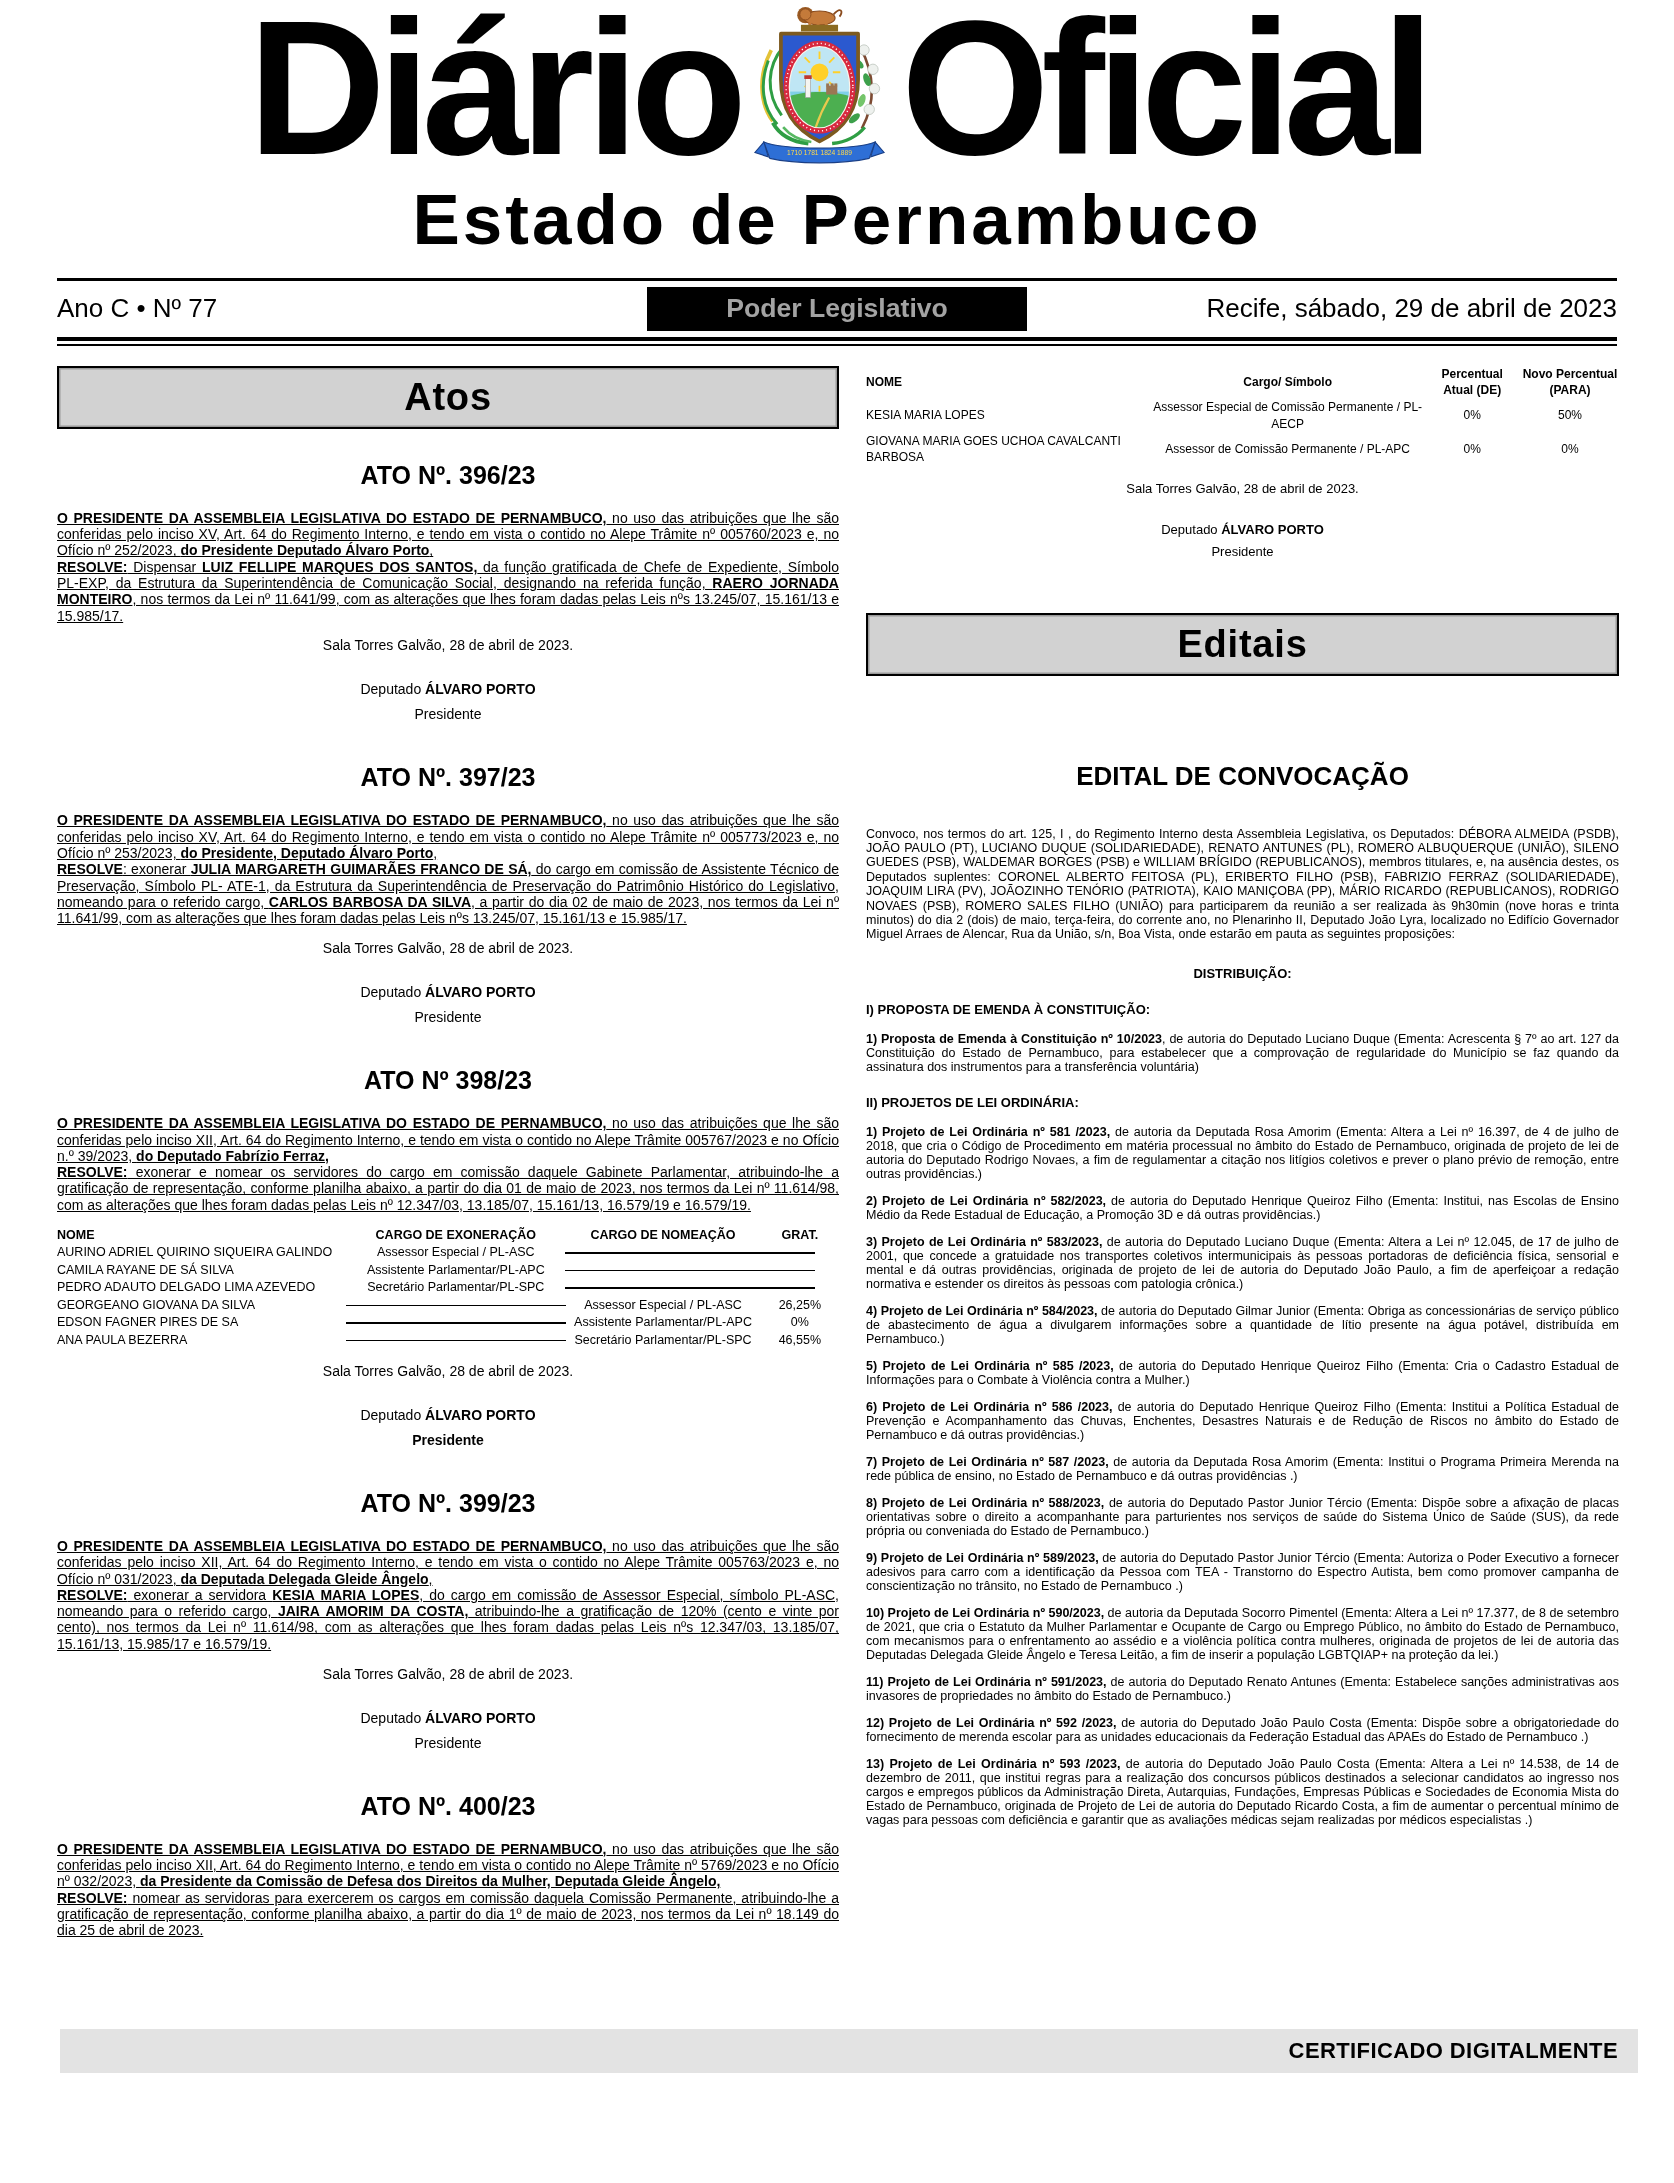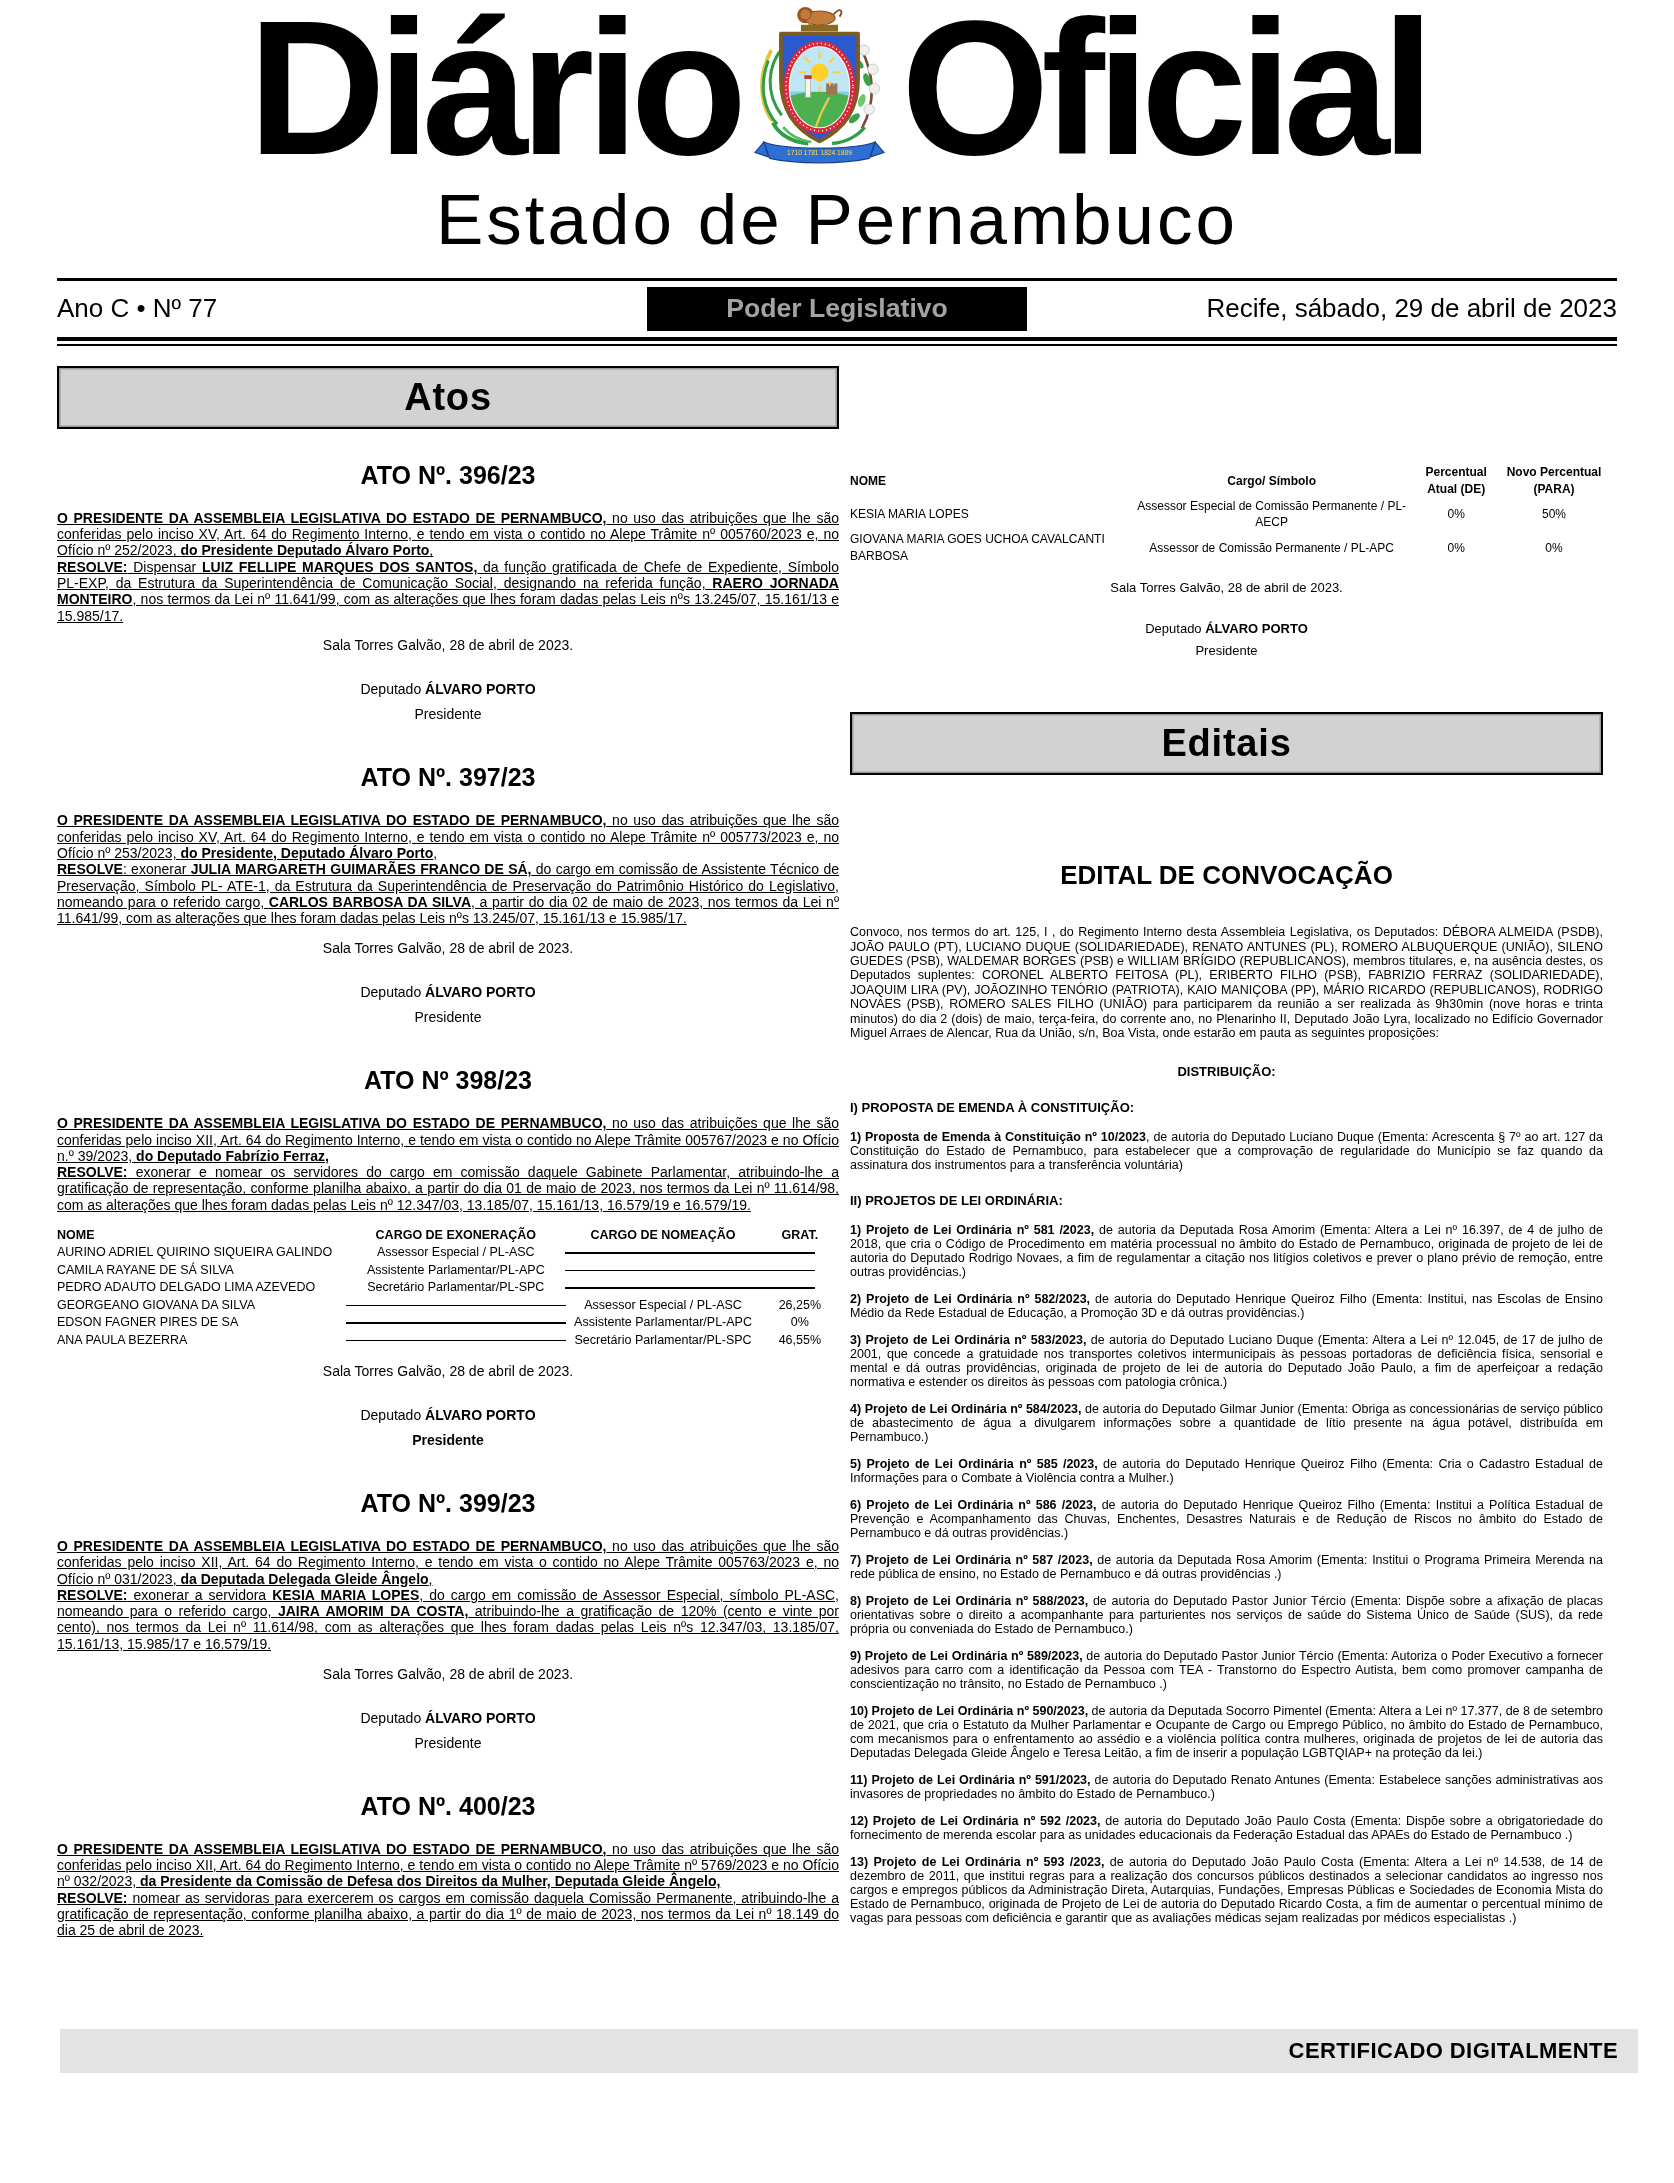--- a/index.html
+++ b/index.html
@@ -3,31 +3,31 @@
 <meta charset="utf-8">
 <style>
   html,body{margin:0;padding:0;background:#777;}
   .page{position:relative;width:1674px;height:2183px;background:#ffffff;margin:0 auto;
         overflow:hidden;font-family:"Liberation Sans",sans-serif;color:#000;}
   
   .masthead{text-align:center;}
   .mast-row{display:flex;align-items:center;justify-content:center;gap:10.6px;}
   .mast-word{font-size:191px;font-weight:bold;letter-spacing:-8.4px;line-height:.92;white-space:nowrap;}
   .crest{width:141px;height:169px;flex:0 0 auto;}
-  .mast-sub{font-size:71px;font-weight:normal;letter-spacing:3px;margin-top:3px;}
+  .mast-sub{font-size:71px;font-weight:bold;letter-spacing:3px;margin-top:3px;}
   
   .rule-top{border-top:3.8px solid #000;margin:18px 57px 0;}
   .header-row{position:relative;display:flex;align-items:center;justify-content:space-between;
               margin:0 57px;height:56px;font-size:26px;}
   .power-box{position:absolute;left:50%;transform:translateX(-50%);background:#000;color:#a3a3a3;
              font-weight:bold;width:380px;height:44px;display:flex;align-items:center;justify-content:center;
              font-size:26.6px;}
   .rule-double{margin:0 57px;height:3px;border-top:4.6px solid #000;border-bottom:2.3px solid #000;}
   
-  .columns{margin:20px 57px 0;display:flex;gap:11px;align-items:flex-end;}
+  .columns{margin:20px 57px 0;display:flex;gap:27px;align-items:flex-start;}
   .col-left{width:782px;flex:0 0 auto;}
   .col-right{width:753px;flex:0 0 auto;}
   .section-box{height:59px;border:2.3px solid #000;background:#d2d2d2;box-shadow:inset 0 0 0 1.5px #9a9a9a;
                display:flex;align-items:center;justify-content:center;
                font-size:38px;font-weight:bold;letter-spacing:0.8px;}
   
   .ato-heading{font-size:25px;font-weight:bold;text-align:center;margin:36px 0 20px;}
   .ato:first-of-type .ato-heading{margin-top:32px;}
   .para{font-size:14px;line-height:16.3px;text-align:justify;margin:0;text-decoration:underline;}
   .sala{font-size:14px;text-align:center;margin-top:13.7px;}

